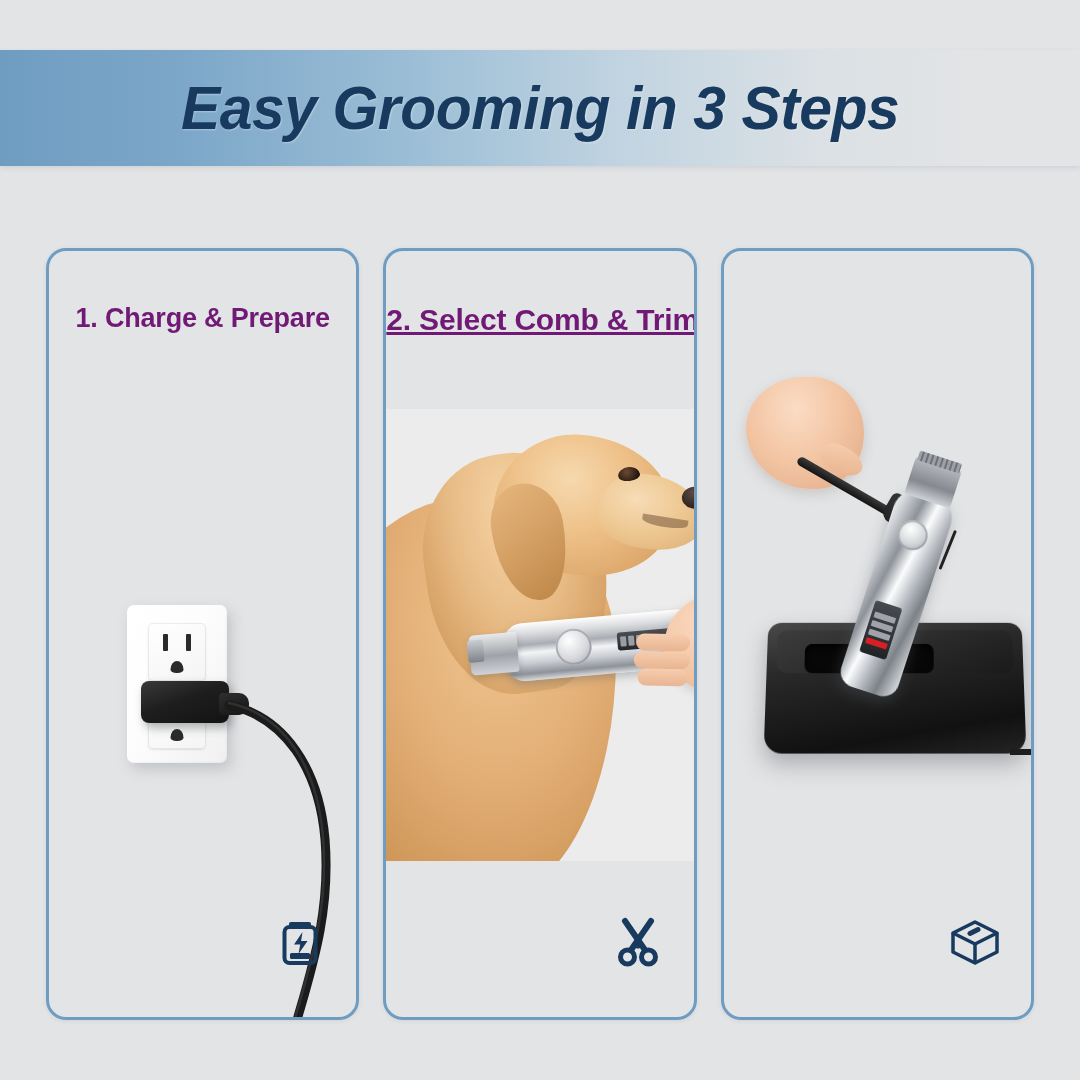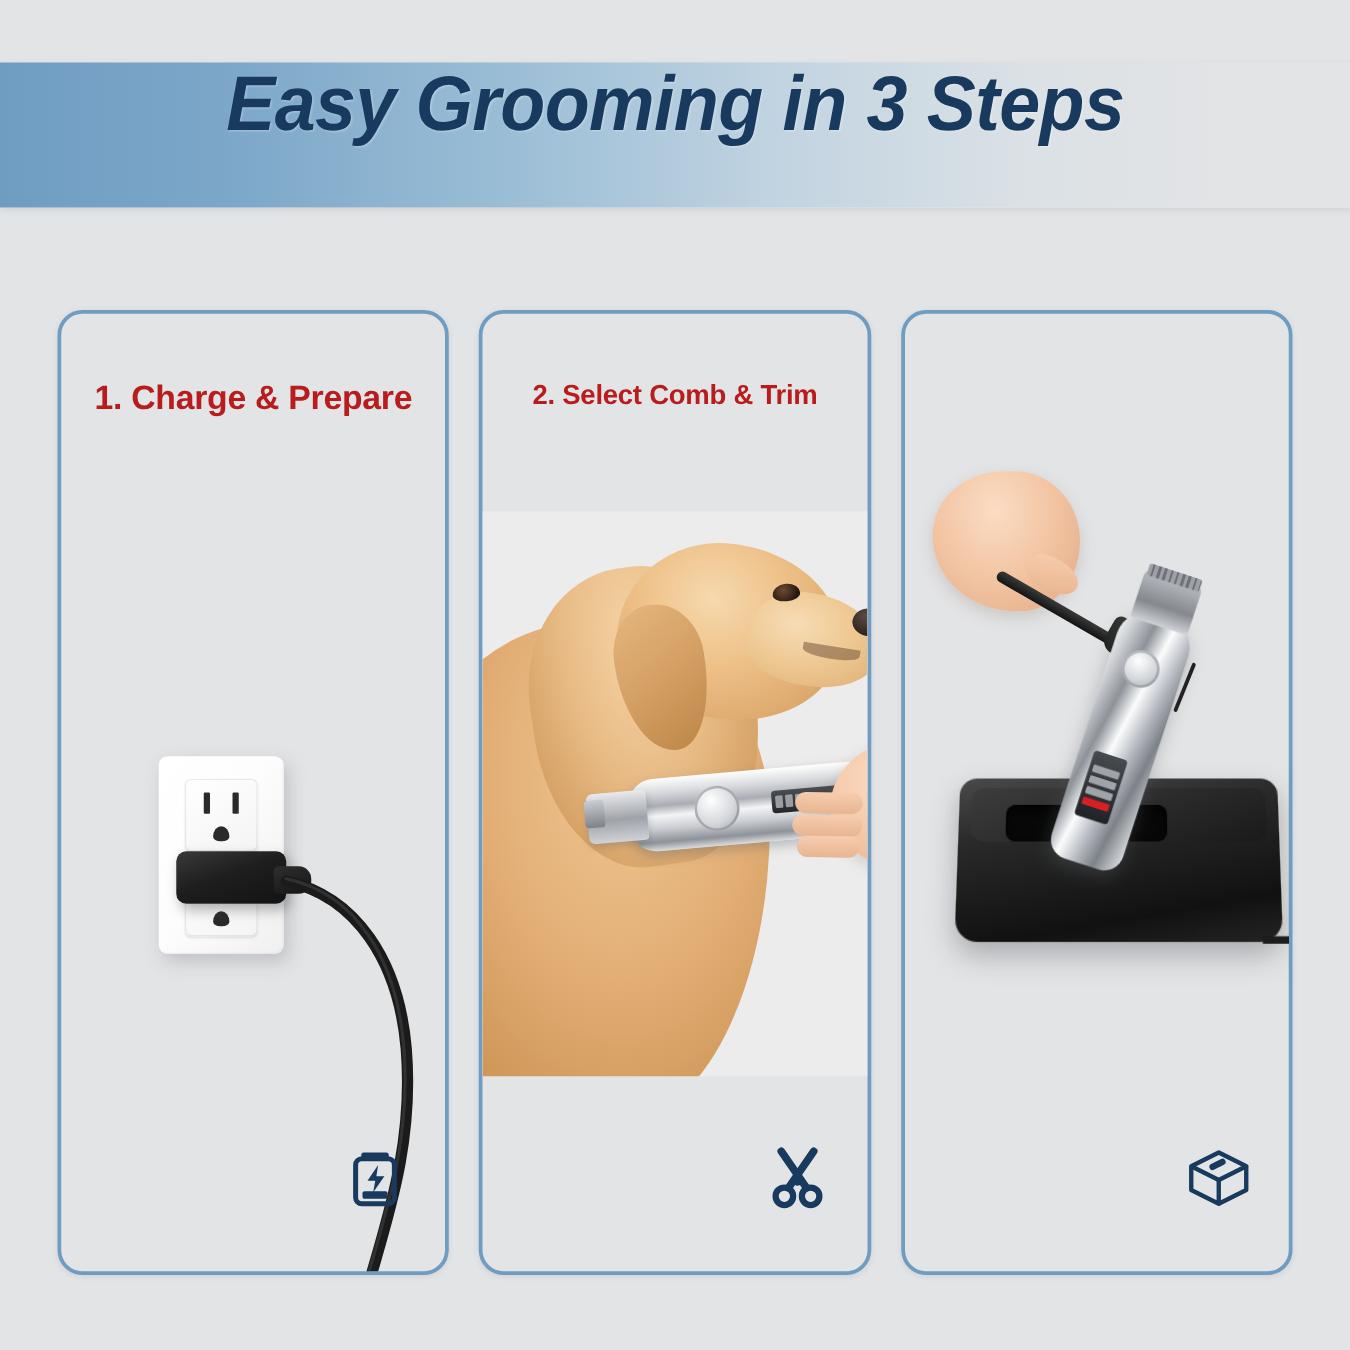--- a/index.html
+++ b/index.html
@@ -25,20 +25,21 @@
     background: linear-gradient(90deg,
         #6f9dc2 0%,
         #7ba6c8 16%,
         #9bbed6 38%,
         #c2d4e1 58%,
         #dbe1e5 76%,
         #e3e4e6 92%,
         #e3e4e6 100%);
     box-shadow: 0 2px 5px rgba(120,130,140,0.18);
     display: flex;
+    align-items: center;
     justify-content: center;
   }
   .header-title {
     font-family: "Liberation Sans", sans-serif;
     font-size: 62px;
     font-style: italic;
     font-weight: bold;
     color: #173a5e;
     letter-spacing: -0.5px;
     transform: scaleX(0.95);
@@ -67,25 +68,25 @@
     overflow: hidden;
   }
   .card-title {
     position: absolute;
     top: 52px;
     left: 0;
     right: 0;
     text-align: center;
     font-size: 27px;
     font-weight: bold;
-    color: #b91c1c;
+    color: #701a75;
     letter-spacing: -0.2px;
     white-space: nowrap;
   }
-  .card-title.wide { font-size: 22px; }
+  .card-title.wide { font-size: 30px; text-decoration: underline; }
 
   
   .card-icon {
     position: absolute;
     right: 28px;
     bottom: 48px;
     width: 56px;
     height: 56px;
     color: #173a5e;
   }

